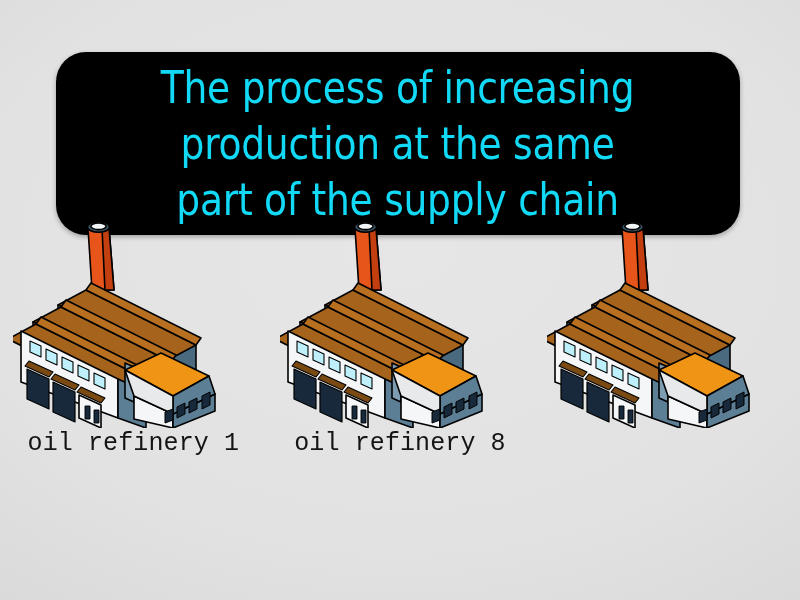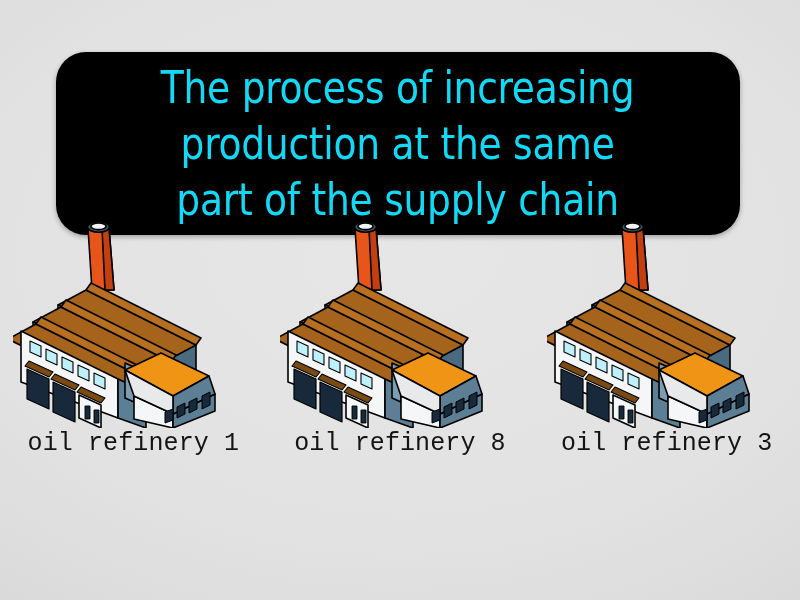--- a/index.html
+++ b/index.html
@@ -304,16 +304,15 @@
         <polygon points="160,190 196,170 202,188 160,208" fill="#5d7f95"></polygon>
         <polygon points="112,164 160,190 160,208 121,190" fill="#e8e9eb"></polygon>
         <g fill="#17293a" stroke="#000" stroke-width="1.0">
           <polygon points="152,206 160,203 160,214 152,217"></polygon>
           <polygon points="164,201 172,197 172,208 164,212"></polygon>
           <polygon points="176,196 184,192 184,203 176,207"></polygon>
           <polygon points="189,190 197,186 197,199 189,203"></polygon>
         </g>
       </g>
     </svg>
-    <div class="factory-label">oil refinery 3</div>
   </div>
 
 </div>
 
 </body></html>

